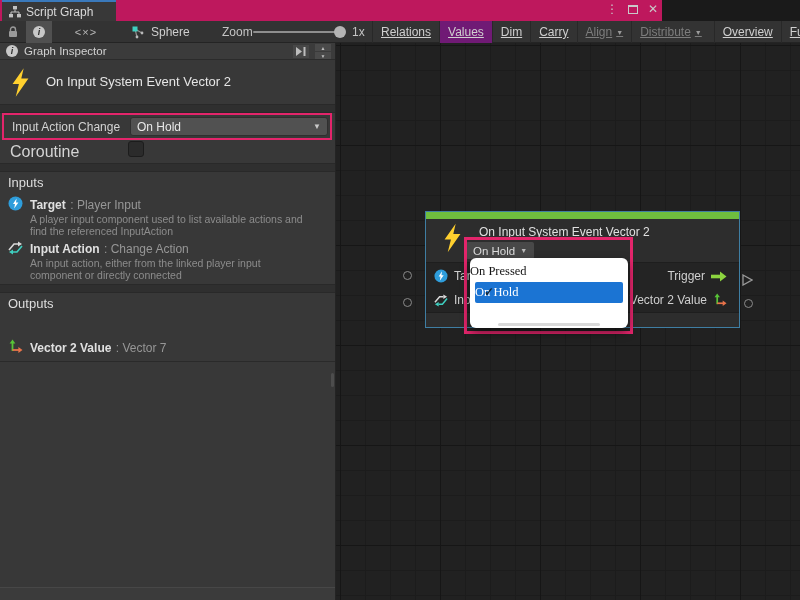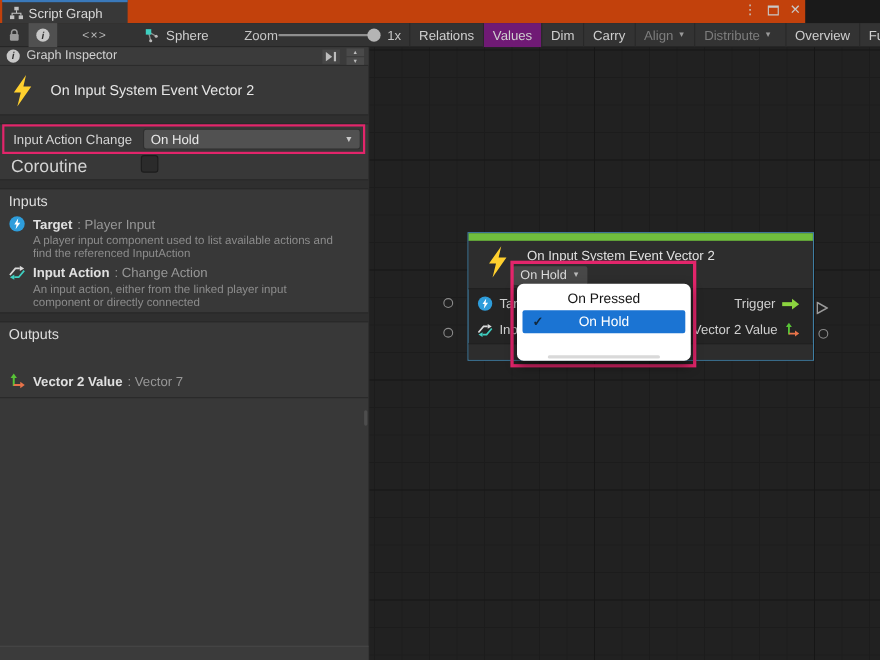--- a/index.html
+++ b/index.html
@@ -1,37 +1,37 @@
 <!DOCTYPE html>
 <html><head>
 <meta charset="utf-8">
 <style>
   * { margin:0; padding:0; box-sizing:border-box; }
   html,body { width:800px; height:600px; overflow:hidden; background:#1a1a1a;
     font-family:"Liberation Sans", sans-serif; }
   .abs { position:absolute; }
 
   
-  #titlebar { position:absolute; left:0; top:0; width:732px; height:21px; background:#c2410c; }
+  #titlebar { position:absolute; left:0; top:0; width:662px; height:21px; background:#be185d; }
   #tab { position:absolute; left:2px; top:0; width:114px; height:21px; background:#383838;
     border-top:2px solid #3a79bb; display:flex; align-items:center; gap:5px; padding-left:7px;
     color:#d9d9d9; font-size:12px; }
   #win-controls { position:absolute; right:4px; top:0; height:18px; display:flex; align-items:center; gap:10px;
     color:#c9c9c9; font-size:12px; }
   #win-controls .wc { cursor:default; }
   .max-box { width:10px; height:9px; border:1px solid #c9c9c9; border-top-width:2px; }
 
   
   #toolbar { position:absolute; left:0; top:21px; width:800px; height:22px; background:#333333;
     border-bottom:1px solid #242424; color:#cfcfcf; font-size:12px; }
   .tbtn { position:absolute; top:0; height:22px; display:flex; align-items:center; justify-content:center; }
   .tbtn.active { background:#505050; }
   #tb-buttons { position:absolute; left:372px; top:0; height:22px; display:flex; }
   #tb-buttons .rbtn { height:22px; padding:0 8px; display:flex; align-items:center; gap:4px;
-    border-left:1px solid #282828; white-space:nowrap; }
+    border-left:1px solid #282828; white-space:nowrap;text-decoration:underline; }
   #tb-buttons .rbtn:last-child { border-right:1px solid #282828; }
   #tb-buttons .rbtn.active { background:#701a75; }
   #tb-buttons .rbtn.disabled { color:#7d7d7d; }
   .mini-arrow { font-size:7px; color:#9a9a9a; }
   .slider-track { position:absolute; left:253px; top:10px; width:90px; height:2px; background:#8f8f8f; border-radius:1px; }
   .slider-knob { position:absolute; left:334px; top:5px; width:12px; height:12px; border-radius:50%; background:#b4b4b4; }
 
   
   #inspector { position:absolute; left:0; top:43px; width:336px; height:557px; background:#383838;
     border-right:1px solid #242424; color:#cfcfcf; }
@@ -92,21 +92,21 @@
   .port-row { position:absolute; width:100%; height:24px; display:flex; align-items:center; font-size:12px; color:#cfcfcf; }
   .port-left { padding-left:8px; gap:6px; }
   .port-right { justify-content:flex-end; padding-right:12px; gap:6px; }
   #node-footer { position:absolute; left:0; bottom:0; width:100%; height:15px; background:#2d2d2d; border-top:1px solid #1e1e1e; }
 
   .ext-circle { position:absolute; width:9px; height:9px; border:1px solid #8a8a8a; border-radius:50%; background:transparent; }
 
   #pink-box { position:absolute; left:128px; top:194px; width:169px; height:97px; border:3px solid #e3256b; z-index:3; }
   #ctx-menu { position:absolute; left:134px; top:215px; width:158px; height:70px; background:#ffffff;
     border-radius:6px; box-shadow:0 4px 10px rgba(0,0,0,0.55); z-index:4; padding-top:3px; }
-  .menu-item { position:relative; height:21px; line-height:21px; text-align:center; font-size:12.5px; color:#141414; }
+  .menu-item { position:relative; height:21px; line-height:21px; font-size:12.5px; color:#141414;font-family:Liberation Serif, serif; }
   .menu-item.selected { margin:0 5px; background:#1b74d3; color:#ffffff; border-radius:2px; }
   .menu-check { position:absolute; left:9px; top:0; font-size:12px; color:#12293d; font-weight:bold; }
   .menu-scroll-hint { position:absolute; left:28px; bottom:2px; width:102px; height:3px; background:#d9d9d9; border-radius:2px; }
 
   svg { display:block; }
 </style>
 </head>
 <body>
 
 <div id="titlebar">

